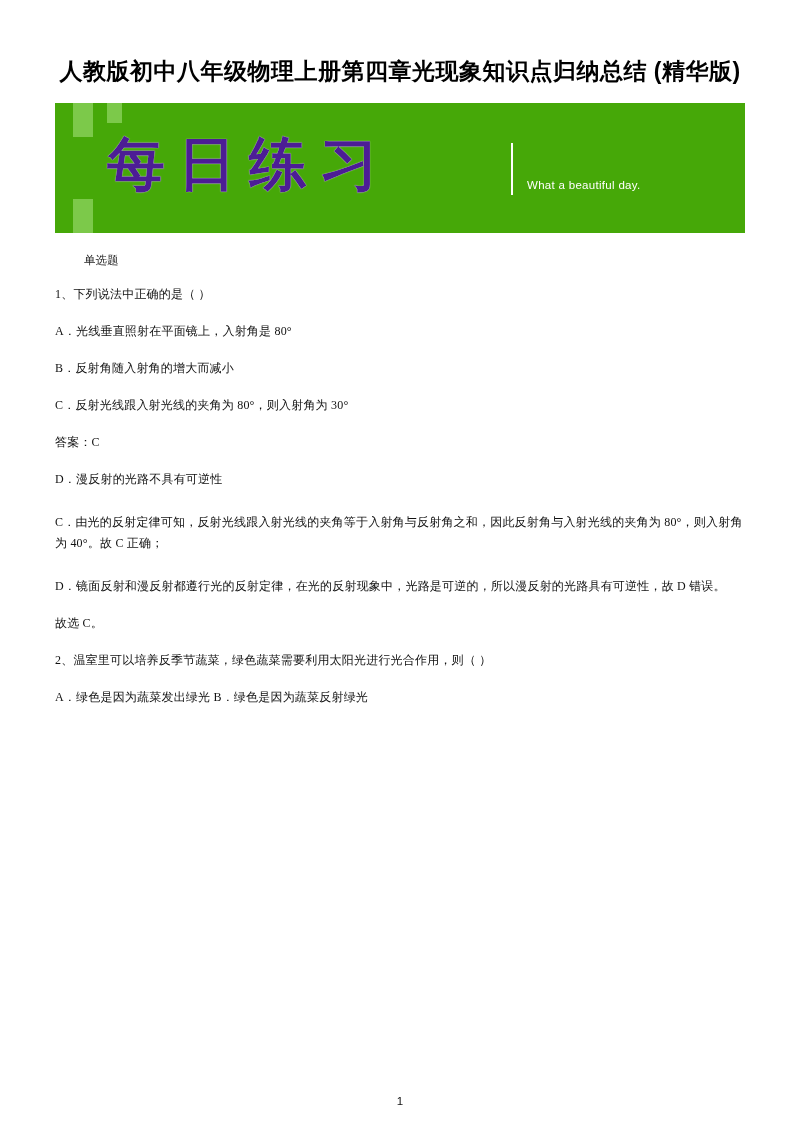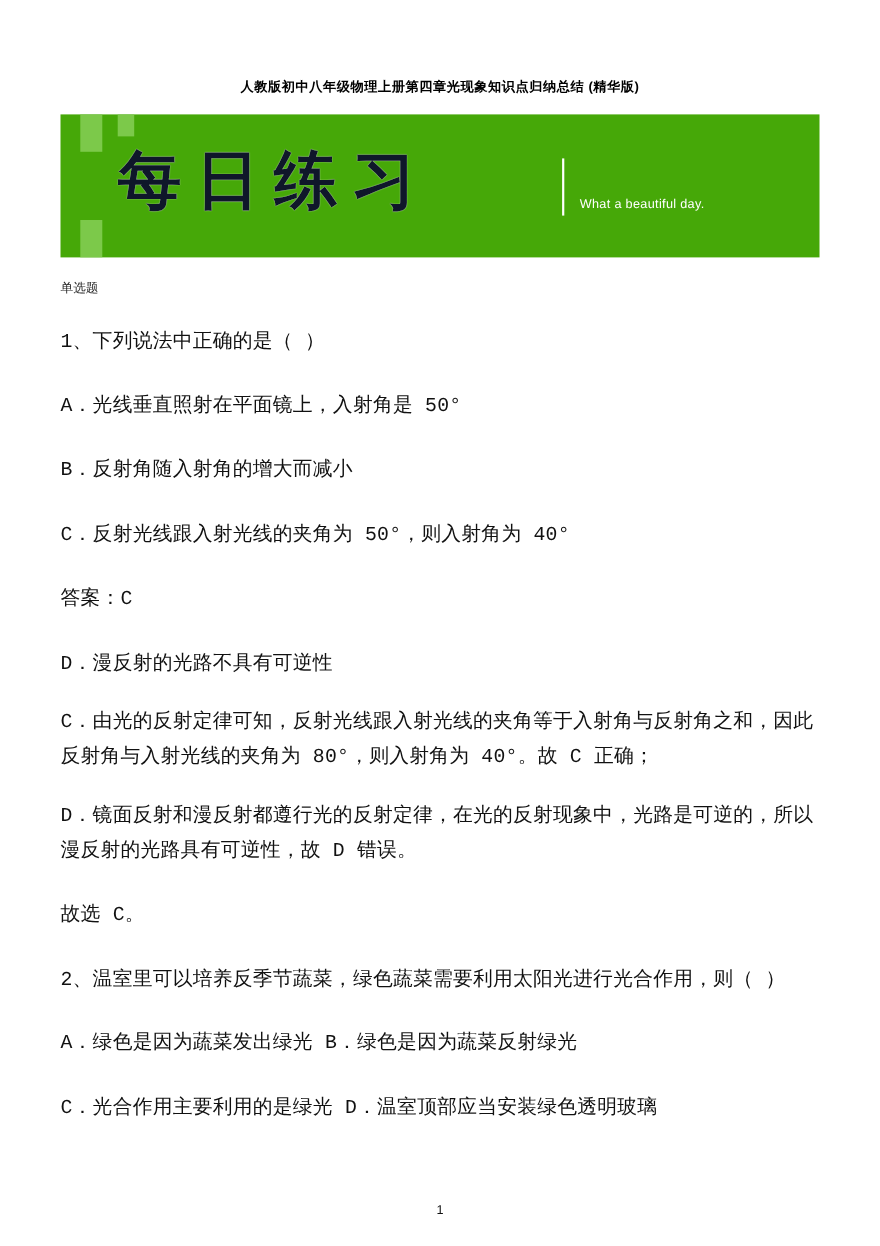--- a/index.html
+++ b/index.html
@@ -18,25 +18,25 @@
   .page {
     position: relative;
     width: 800px;
     height: 1133px;
     box-sizing: border-box;
     padding: 0 55px;
   }
   .doc-title {
     font-family: "Liberation Sans", "DejaVu Sans", sans-serif;
     font-weight: bold;
-    font-size: 12px;
+    font-size: 23px;
     text-align: center;
     letter-spacing: 0.5px;
     margin: 0;
-    padding-top: 71px;
+    padding-top: 56px;
     color: #000;
   }
   .banner {
     margin-top: 16px;
     width: 690px;
     height: 130px;
     background: #46a808;
     position: relative;
     overflow: hidden;
   }
@@ -47,21 +47,21 @@
   .banner .blk1 { left: 18px; top: 0px; width: 20px; height: 34px; }
   .banner .blk2 { left: 18px; top: 96px; width: 20px; height: 34px; }
   .banner .blk3 { left: 52px; top: 0px; width: 15px; height: 20px; }
   .banner-text {
     position: absolute;
     left: 52px;
     top: 18px;
     font-family: "Liberation Sans", "DejaVu Sans", sans-serif;
     font-weight: bold;
     font-size: 58px;
-    color: #0f172a;
+    color: #4c1d95;
     letter-spacing: 13px;
     line-height: 86px;
     text-shadow: 0 0 1px #ffffff;
   }
   .banner-divider {
     position: absolute;
     left: 456px;
     top: 40px;
     width: 2px;
     height: 52px;
@@ -75,27 +75,28 @@
     font-size: 11.5px;
     color: #ffffff;
     letter-spacing: 0.3px;
   }
   .section-label {
     font-family: Liberation Serif, serif;
     font-size: 11.5px;
     color: #222;
     margin-top: 20px;
     margin-bottom: 0;
+    margin-left: 29px;
   }
   .para {
-    font-family: Liberation Mono, monospace;
-    font-size: 18px;
+    font-family: Liberation Serif, serif;
+    font-size: 12px;
     line-height: 1.75;
     color: #111111;
-    margin: 27px 0 0 0;
+    margin: 16px 0 0 0;
     letter-spacing: 0.2px;
   }
   .para.wrap { margin-top: 22px; }
   .page-number {
     position: absolute;
     left: 0;
     right: 0;
     bottom: 26px;
     text-align: center;
     font-family: "Liberation Sans", "DejaVu Sans", sans-serif;
@@ -115,26 +116,25 @@
     <div class="blk blk2"></div>
     <div class="blk blk3"></div>
     <div class="banner-text">每日练习</div>
     <div class="banner-divider"></div>
     <div class="banner-sub">What a beautiful day.</div>
   </div>
 
   <div class="section-label">单选题</div>
 
   <p class="para">1、下列说法中正确的是（       ）</p>
-  <p class="para">A．光线垂直照射在平面镜上，入射角是 50°</p>
+  <p class="para">A．光线垂直照射在平面镜上，入射角是 80°</p>
   <p class="para">B．反射角随入射角的增大而减小</p>
-  <p class="para">C．反射光线跟入射光线的夹角为 50°，则入射角为 40°</p>
+  <p class="para">C．反射光线跟入射光线的夹角为 80°，则入射角为 30°</p>
   <p class="para">答案：C</p>
   <p class="para">D．漫反射的光路不具有可逆性</p>
   <p class="para wrap">C．由光的反射定律可知，反射光线跟入射光线的夹角等于入射角与反射角之和，因此反射角与入射光线的夹角为 80°，则入射角为 40°。故 C 正确；</p>
   <p class="para wrap">D．镜面反射和漫反射都遵行光的反射定律，在光的反射现象中，光路是可逆的，所以漫反射的光路具有可逆性，故 D 错误。</p>
   <p class="para">故选 C。</p>
   <p class="para">2、温室里可以培养反季节蔬菜，绿色蔬菜需要利用太阳光进行光合作用，则（       ）</p>
   <p class="para">A．绿色是因为蔬菜发出绿光 B．绿色是因为蔬菜反射绿光</p>
-  <p class="para">C．光合作用主要利用的是绿光 D．温室顶部应当安装绿色透明玻璃</p>
 
   <div class="page-number">1</div>
 </div>
 
 </body></html>

